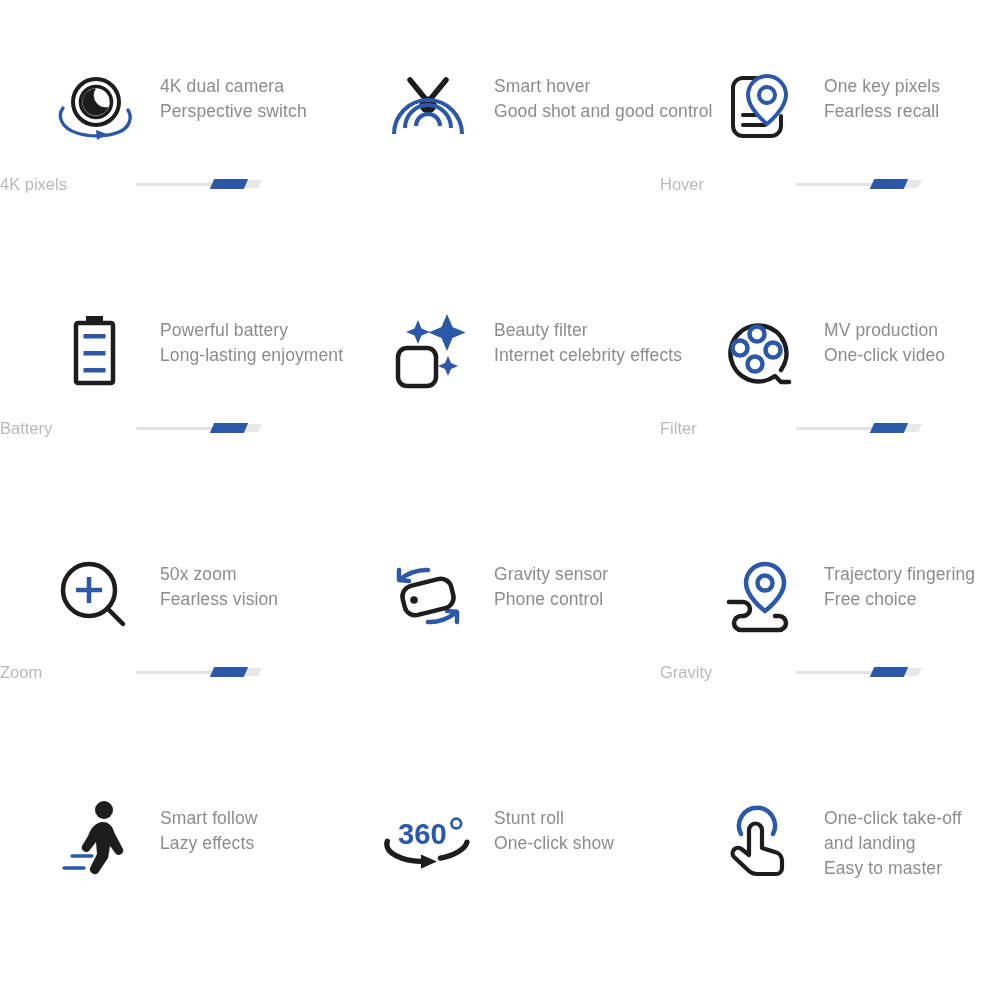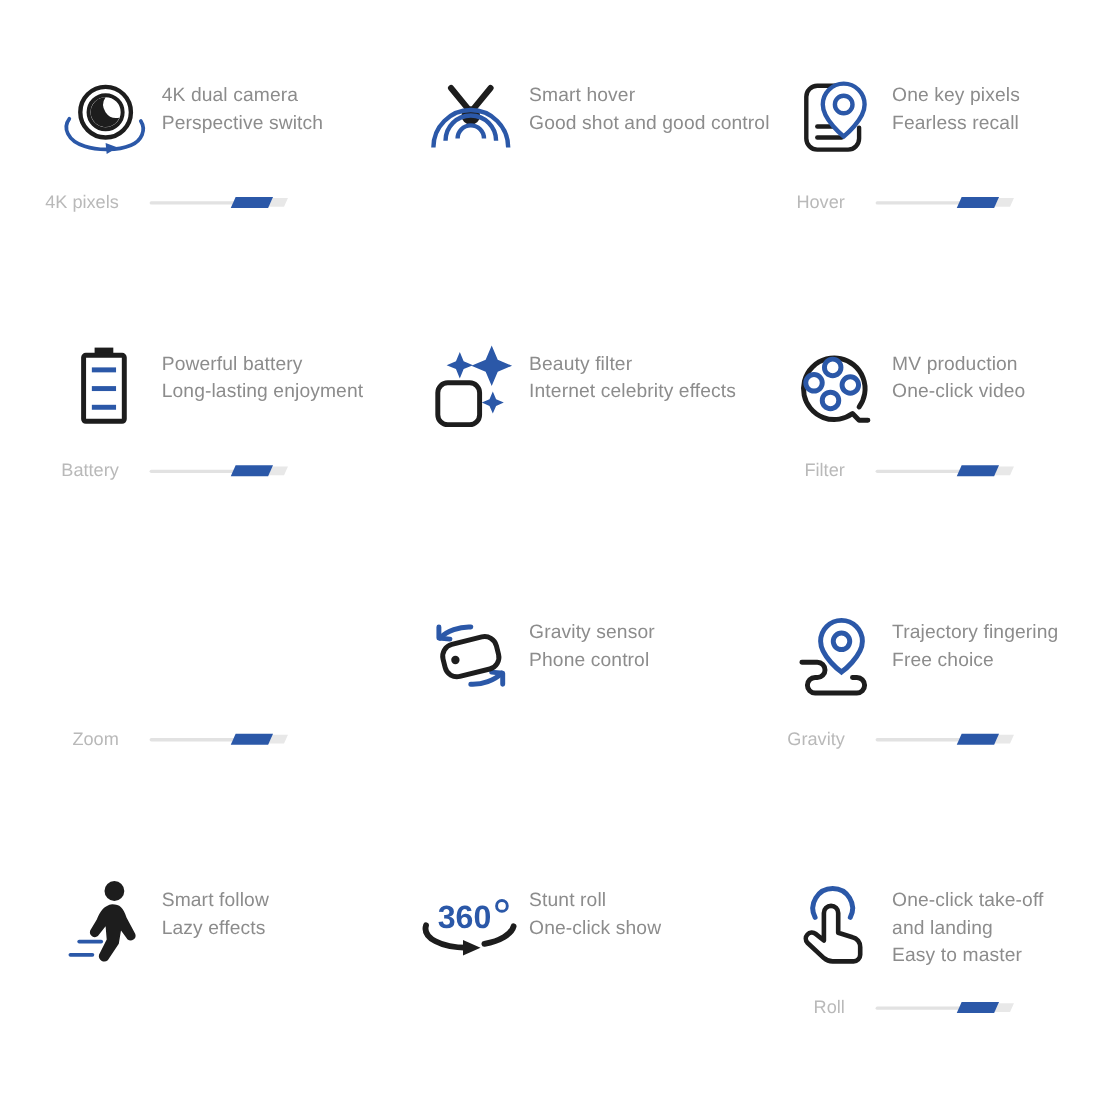--- a/index.html
+++ b/index.html
@@ -27,21 +27,21 @@
   }
   .icon-box{
     width:92px;height:84px;
     flex:0 0 92px;
     position:relative;
     display:flex;align-items:flex-end;justify-content:center;
   }
   .icon-box svg{display:block;}
   .texts{
     padding-top:12px;
-    margin-left:7px;
+    margin-left:20px;
   }
   .texts .line{
     color:#8c8c8c;
     font-size:17.5px;
     line-height:25px;
     white-space:nowrap;
     letter-spacing:.1px;
   }
 
   
@@ -49,21 +49,21 @@
     position:absolute;
     left:0;
     top:110px;
     width:300px;
     height:24px;
     display:flex;
     align-items:center;
   }
   .meter .mlabel{
     width:108px;
-    text-align:right;
+    text-align:left;
     color:#b9b9b9;
     font-size:16.5px;
     line-height:24px;
     white-space:nowrap;
   }
   .bar{
     position:relative;
     margin-left:28px;
     width:124px;
     height:14px;
@@ -238,20 +238,33 @@
       </div>
       <div class="texts">
         <div class="line">MV production</div>
         <div class="line">One-click video</div>
       </div>
     </div>
 
   </div>
 
   <div class="cell col0">
+    <div class="feature">
+      <div class="icon-box">
+        <svg width="78" height="76" viewBox="0 0 78 76">
+          <circle cx="34" cy="32" r="26" fill="none" stroke="#1d1d1d" stroke-width="4.5"></circle>
+          <path d="M53 51 L68 66" stroke="#1d1d1d" stroke-width="4.5" stroke-linecap="round"></path>
+          <path d="M34 19 V45 M21 32 H47" stroke="#2b58a8" stroke-width="4.5" stroke-linecap="butt"></path>
+        </svg>
+      </div>
+      <div class="texts">
+        <div class="line">50x zoom</div>
+        <div class="line">Fearless vision</div>
+      </div>
+    </div>
     <div class="meter">
       <div class="mlabel">Zoom</div>
       <div class="bar">
         <div class="track" style="width: 92px;"></div>
         <div class="tail" style="left: 110px; width: 14px;"></div>
         <div class="fill" style="left: 76px; width: 34px;"></div>
       </div>
     </div>
   </div>
 
@@ -325,28 +338,20 @@
           <path d="M6 33 C2 46,22 56,48 56" fill="none" stroke="#1d1d1d" stroke-width="6" stroke-linecap="round"></path>
           <path d="M44 48 L62 56 L44 64 Z" fill="#1d1d1d"></path>
           <path d="M66 52 C82 49,94 42,96 34" fill="none" stroke="#1d1d1d" stroke-width="6" stroke-linecap="round"></path>
         </svg>
       </div>
       <div class="texts">
         <div class="line">Stunt roll</div>
         <div class="line">One-click show</div>
       </div>
     </div>
-    <div class="meter">
-      <div class="mlabel">Roll</div>
-      <div class="bar">
-        <div class="track" style="width: 92px;"></div>
-        <div class="tail" style="left: 110px; width: 14px;"></div>
-        <div class="fill" style="left: 76px; width: 34px;"></div>
-      </div>
-    </div>
   </div>
 
   <div class="cell col2">
     <div class="feature">
       <div class="icon-box">
         <svg width="78" height="78" viewBox="0 0 78 78">
           <path d="M22 34 a18 18 0 1 1 32 0" fill="none" stroke="#2b58a8" stroke-width="4.5" stroke-linecap="round"></path>
           <path d="M30 30 a6.5 6.5 0 0 1 13 0 V48 L56 52 a9 9 0 0 1 7 9 V68 a6 6 0 0 1 -6 6 H38 a12 12 0 0 1 -8 -3 L15 57 a5.5 5.5 0 0 1 7.5 -8 L30 55 Z" fill="#ffffff" stroke="#1d1d1d" stroke-width="4.2" stroke-linejoin="round"></path>
         </svg>
       </div>

